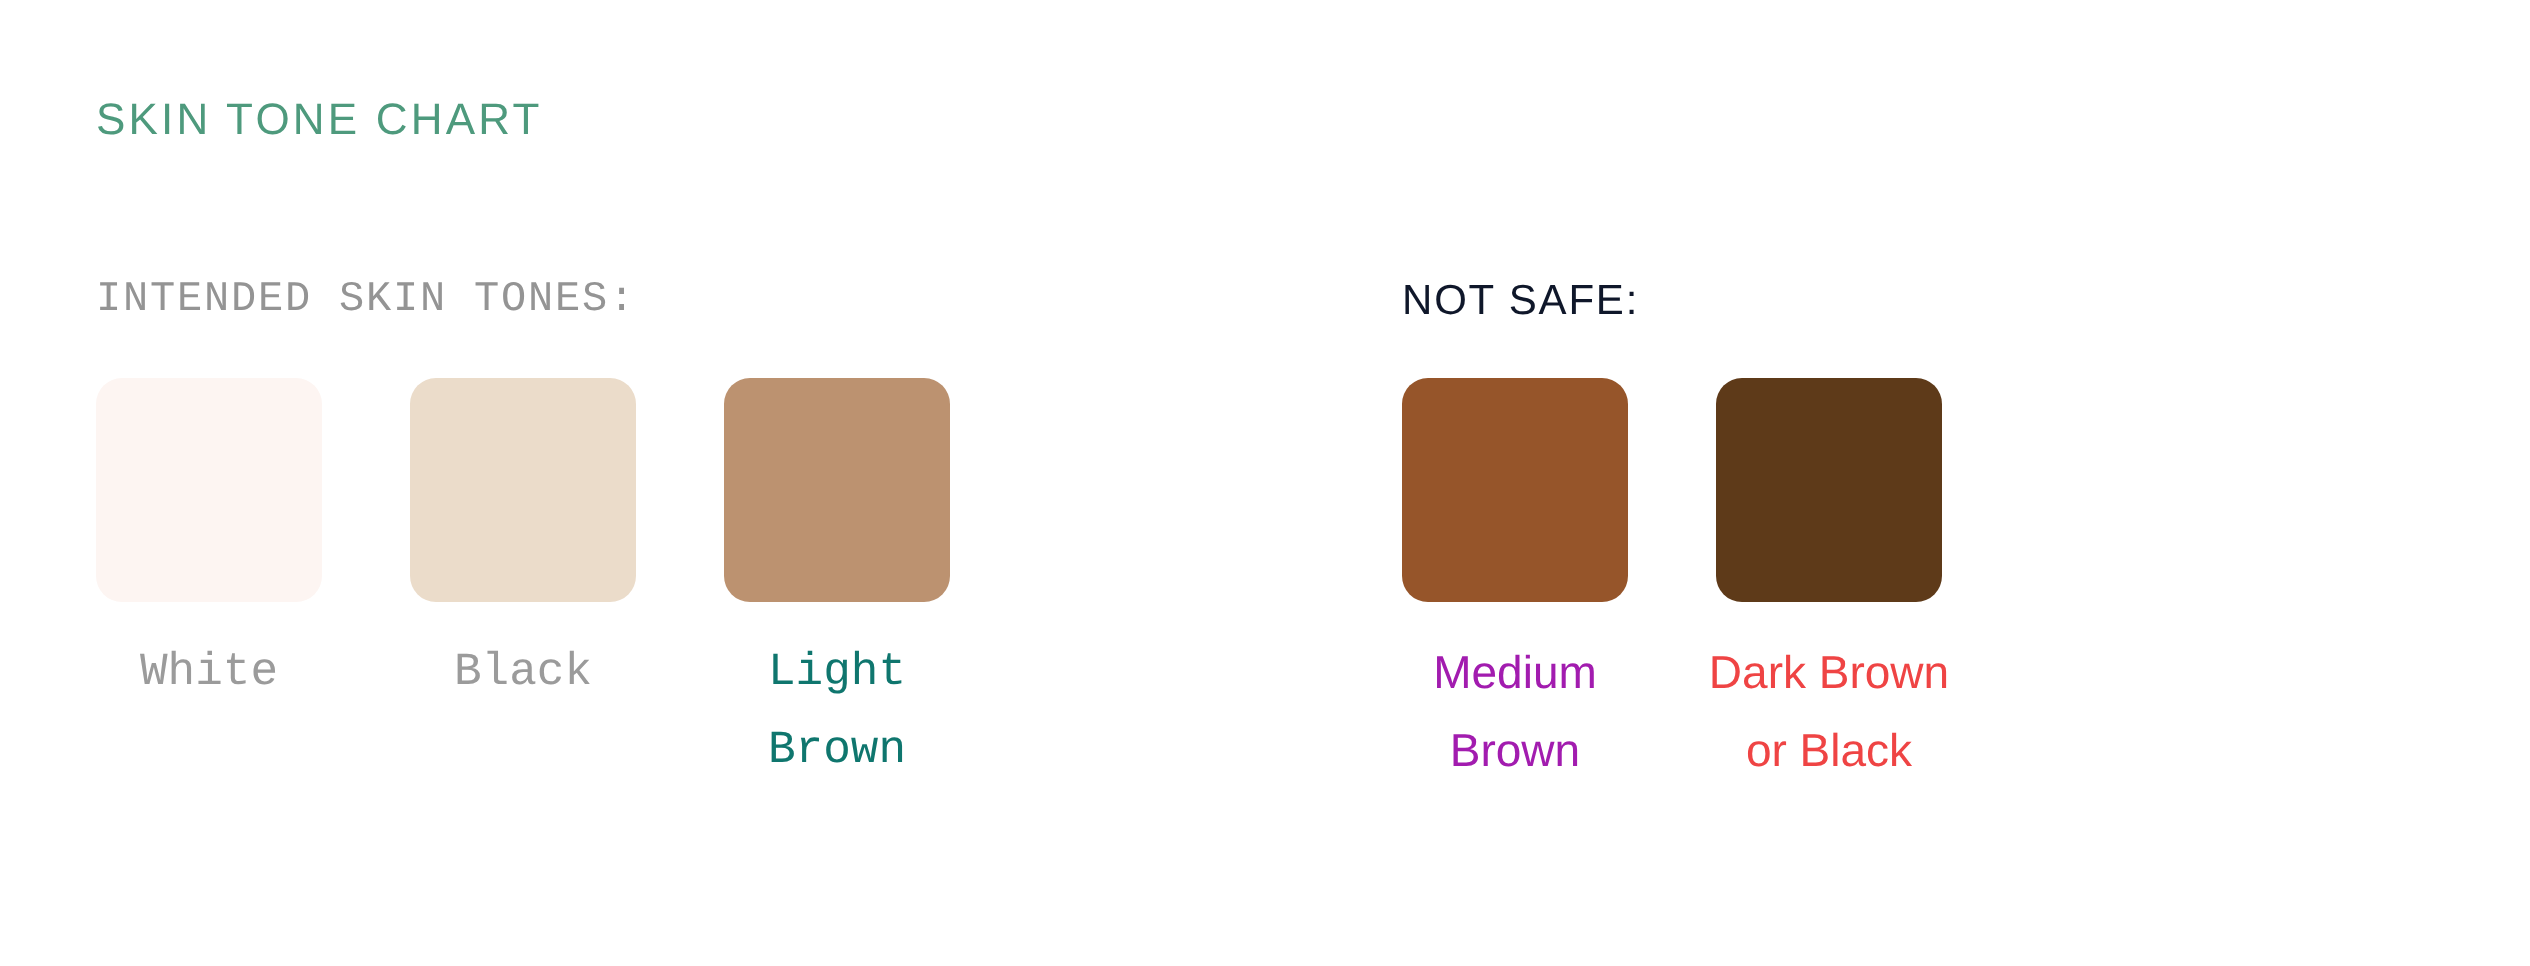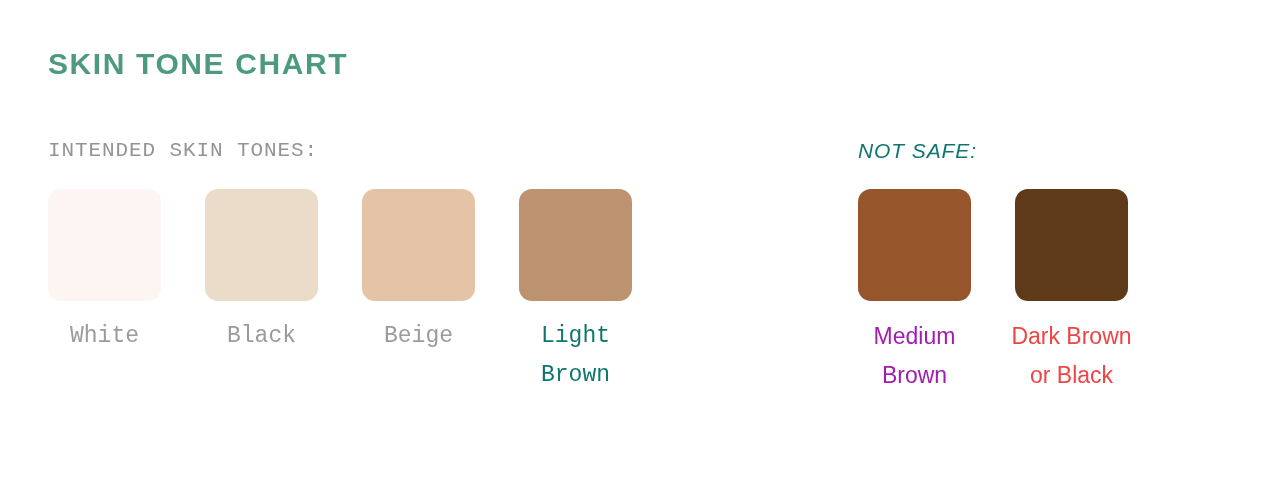--- a/index.html
+++ b/index.html
@@ -19,22 +19,22 @@
     position: relative;
     width: 1265px;
     height: 483px;
     background: #ffffff;
   }
 
   .chart-title {
     position: absolute;
     left: 48px;
     top: 47px;
-    font-size: 30px;
-    font-weight: bold;
+    font-size: 22px;
+    font-weight: normal;
     letter-spacing: 1.6px;
     color: #4e9a7d;
     text-transform: uppercase;
     white-space: nowrap;
   }
 
   .groups {
     position: absolute;
     left: 0;
     top: 140px;
@@ -119,35 +119,31 @@
         <div class="swatch-cell">
           <div class="swatch-chip" style="background-color: rgb(253, 245, 242);"></div>
           <div class="swatch-label" style="color: rgb(155, 155, 155);">White</div>
         </div>
 
         <div class="swatch-cell">
           <div class="swatch-chip" style="background-color: rgb(235, 220, 202);"></div>
           <div class="swatch-label" style="color: rgb(155, 155, 155);">Black</div>
         </div>
 
-        <div class="swatch-cell">
-          <div class="swatch-chip" style="background-color: rgb(229, 195, 166);"></div>
-          <div class="swatch-label" style="color: rgb(155, 155, 155);">Beige</div>
-        </div>
 
         <div class="swatch-cell">
           <div class="swatch-chip" style="background-color: rgb(188, 146, 112);"></div>
           <div class="swatch-label" style="color: #0f766e;">Light<br>Brown</div>
         </div>
 
       </div>
     </div>
 
     <div class="group group-unsafe">
-      <div class="group-heading" style="color: #0f766e; font-style: italic;">NOT SAFE:</div>
+      <div class="group-heading" style="color: #0f172a;">NOT SAFE:</div>
       <div class="swatch-row">
 
         <div class="swatch-cell">
           <div class="swatch-chip" style="background-color: rgb(150, 85, 42);"></div>
           <div class="swatch-label" style="color: #a21caf;">Medium<br>Brown</div>
         </div>
 
         <div class="swatch-cell">
           <div class="swatch-chip" style="background-color: rgb(94, 58, 25);"></div>
           <div class="swatch-label" style="color: #ef4444;">Dark Brown<br>or Black</div>

